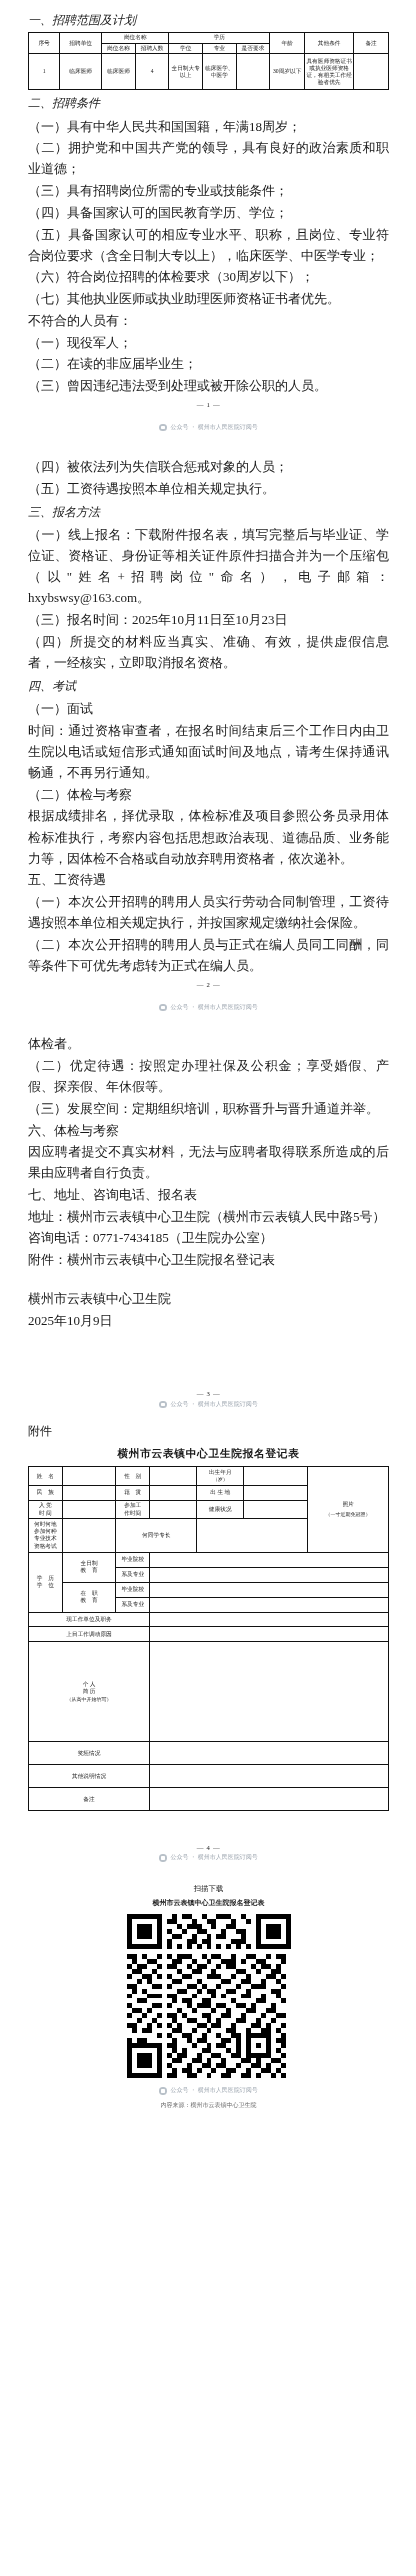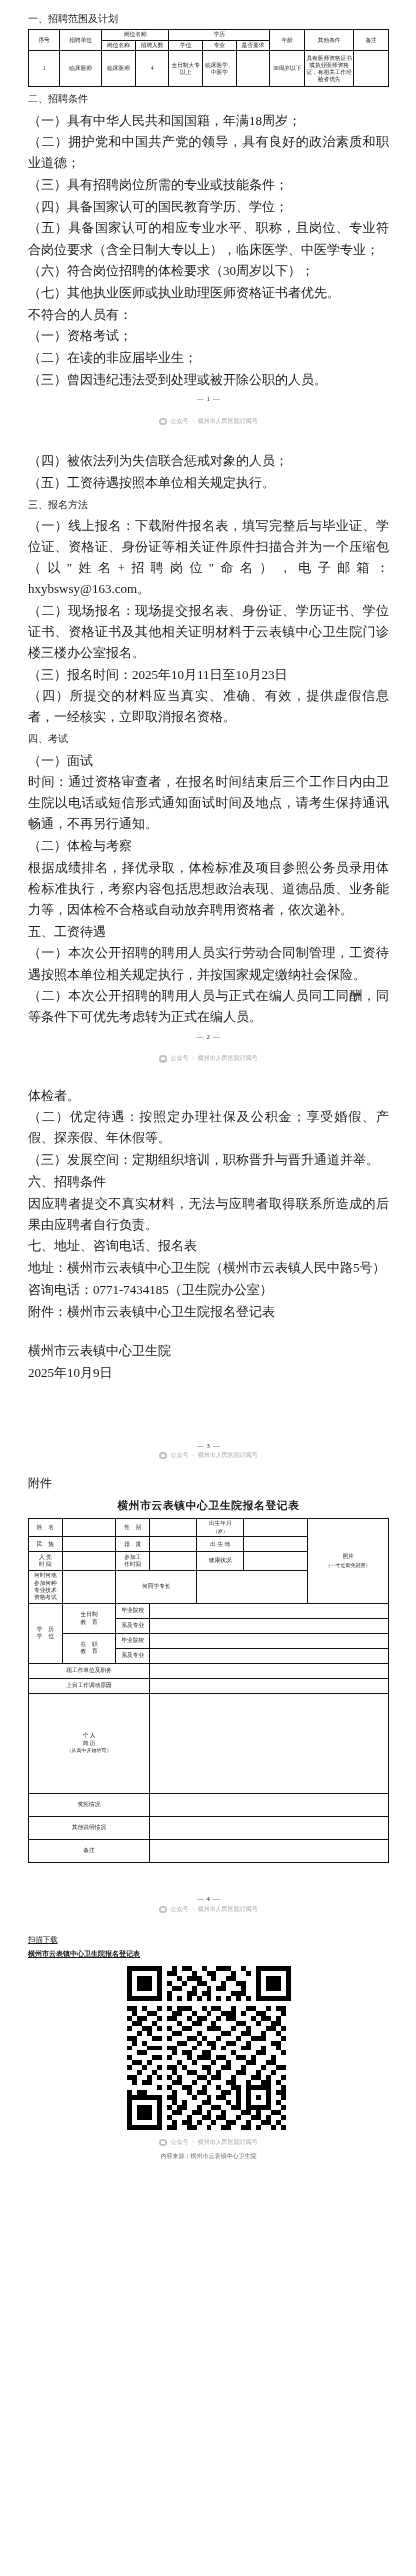--- a/index.html
+++ b/index.html
@@ -11,23 +11,24 @@
     -webkit-font-smoothing:antialiased;
   }
   .page{
     position:relative;
     width:417px;
     box-sizing:border-box;
     padding:6.7px 28px 4px 28px;
     background:#ffffff;
   }
   .sec-title{
-    font-size:10px;
+    font-size:12px;
     margin:4px 0 2.7px 0;
     line-height:1.55;
+    font-style:italic;
   }
   .para{
     font-size:13px;
     line-height:1.62;
     margin:0 0 0.7px 0;
     text-align:justify;
   }
   table.tbl{
     border-collapse:collapse;
     width:100%;
@@ -84,21 +85,21 @@
   }
   .formtbl td{
     border:0.7px solid #111;
     padding:1.3px 1.3px;
     line-height:1.3;
     vertical-align:middle;
     text-align:center;
     height:11.4px;
   }
   .small{font-size:5px;color:#222;}
-  .qr-wrap{padding:4px 0 1.3px 0;text-decoration:underline;}
+  .qr-wrap{text-align:center;padding:4px 0 1.3px 0;}
   .qr{
     width:164px;height:164px;
     margin:6.7px auto 4px auto;
     display:block;
     image-rendering:pixelated;
     background:#fff;
   }
   .scan-title{font-size:7.4px;margin-top:5.3px;}
   .scan-sub{font-size:7px;font-weight:bold;margin-top:4px;}
   .footer-src{
@@ -152,42 +153,41 @@
 
   <div class="sec-title">二、招聘条件</div>
   <p class="para">（一）具有中华人民共和国国籍，年满18周岁；</p>
   <p class="para">（二）拥护党和中国共产党的领导，具有良好的政治素质和职业道德；</p>
   <p class="para">（三）具有招聘岗位所需的专业或技能条件；</p>
   <p class="para">（四）具备国家认可的国民教育学历、学位；</p>
   <p class="para">（五）具备国家认可的相应专业水平、职称，且岗位、专业符合岗位要求（含全日制大专以上），临床医学、中医学专业；</p>
   <p class="para">（六）符合岗位招聘的体检要求（30周岁以下）；</p>
   <p class="para">（七）其他执业医师或执业助理医师资格证书者优先。</p>
   <p class="para">不符合的人员有：</p>
-  <p class="para">（一）资格考试；</p>
+  <p class="para">（一）现役军人；</p>
   <p class="para">（二）在读的非应届毕业生；</p>
   <p class="para">（三）曾因违纪违法受到处理或被开除公职的人员。</p>
 
   <div class="pagenum">— 1 —</div>
 
   <div class="gap"></div>
 
   <div class="wm">
     <span class="dot"></span>
     <span>公众号 ・ 横州市人民医院订阅号</span>
   </div>
 </div>
 
 <div class="page">
   <div style="height:12px"></div>
   <p class="para">（四）被依法列为失信联合惩戒对象的人员；</p>
   <p class="para">（五）工资待遇按照本单位相关规定执行。</p>
 
   <div class="sec-title">三、报名方法</div>
   <p class="para">（一）线上报名：下载附件报名表，填写完整后与毕业证、学位证、资格证、身份证等相关证件原件扫描合并为一个压缩包（以"姓名+招聘岗位"命名），电子邮箱：hxybswsy@163.com。</p>
-  <p class="para">（二）现场报名：现场提交报名表、身份证、学历证书、学位证书、资格证书及其他相关证明材料于云表镇中心卫生院门诊楼三楼办公室报名。</p>
   <p class="para">（三）报名时间：2025年10月11日至10月23日</p>
   <p class="para">（四）所提交的材料应当真实、准确、有效，提供虚假信息者，一经核实，立即取消报名资格。</p>
 
   <div class="sec-title">四、考试</div>
   <p class="para">（一）面试</p>
   <p class="para">时间：通过资格审查者，在报名时间结束后三个工作日内由卫生院以电话或短信形式通知面试时间及地点，请考生保持通讯畅通，不再另行通知。</p>
   <p class="para">（二）体检与考察</p>
   <p class="para">根据成绩排名，择优录取，体检标准及项目参照公务员录用体检标准执行，考察内容包括思想政治表现、道德品质、业务能力等，因体检不合格或自动放弃聘用资格者，依次递补。</p>
   <p class="para">五、工资待遇</p>
   <p class="para">（一）本次公开招聘的聘用人员实行劳动合同制管理，工资待遇按照本单位相关规定执行，并按国家规定缴纳社会保险。</p>
@@ -201,21 +201,21 @@
     <span class="dot"></span>
     <span>公众号 ・ 横州市人民医院订阅号</span>
   </div>
 </div>
 
 <div class="page">
   <div style="height:9.4px"></div>
   <p class="para">体检者。</p>
   <p class="para">（二）优定待遇：按照定办理社保及公积金；享受婚假、产假、探亲假、年休假等。</p>
   <p class="para">（三）发展空间：定期组织培训，职称晋升与晋升通道并举。</p>
-  <p class="para">六、招聘条件</p>
+  <p class="para">六、体检与考察</p>
   <p class="para">因应聘者提交不真实材料，无法与应聘者取得联系所造成的后果由应聘者自行负责。</p>
   <p class="para">七、地址、咨询电话、报名表</p>
   <p class="para">地址：横州市云表镇中心卫生院（横州市云表镇人民中路5号）</p>
   <p class="para">咨询电话：0771-7434185（卫生院办公室）</p>
   <p class="para">附件：横州市云表镇中心卫生院报名登记表</p>
 
   <div style="height:17.4px"></div>
   <p class="para right" style="padding-right:35px">横州市云表镇中心卫生院</p>
   <p class="para right" style="padding-right:35px">2025年10月9日</p>
 

